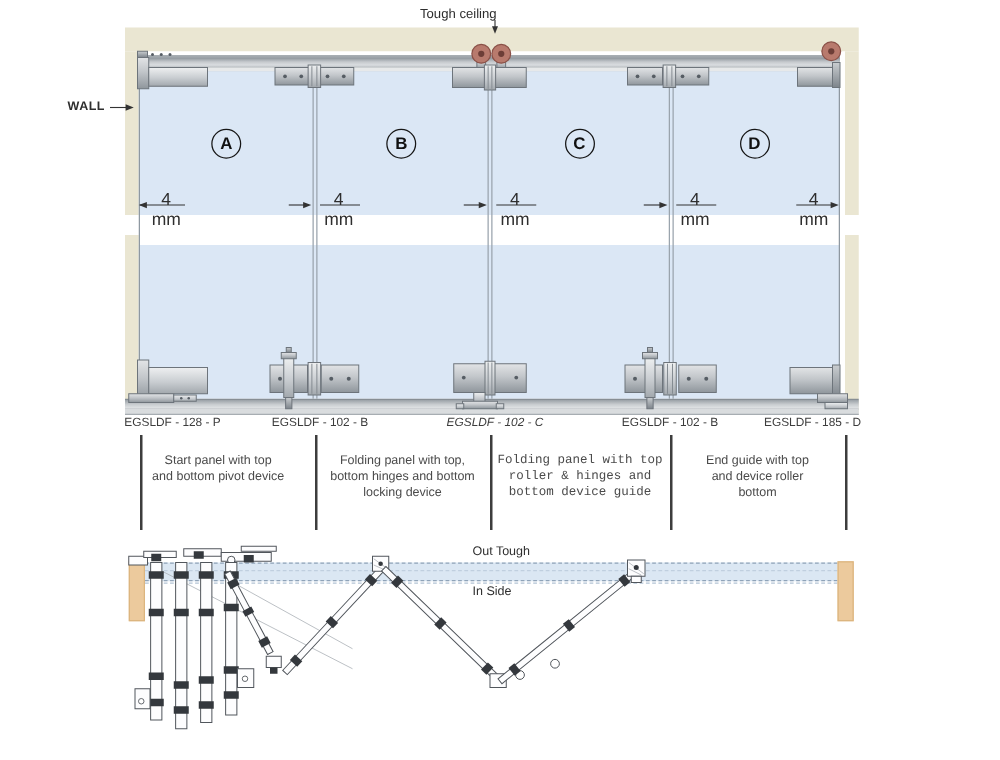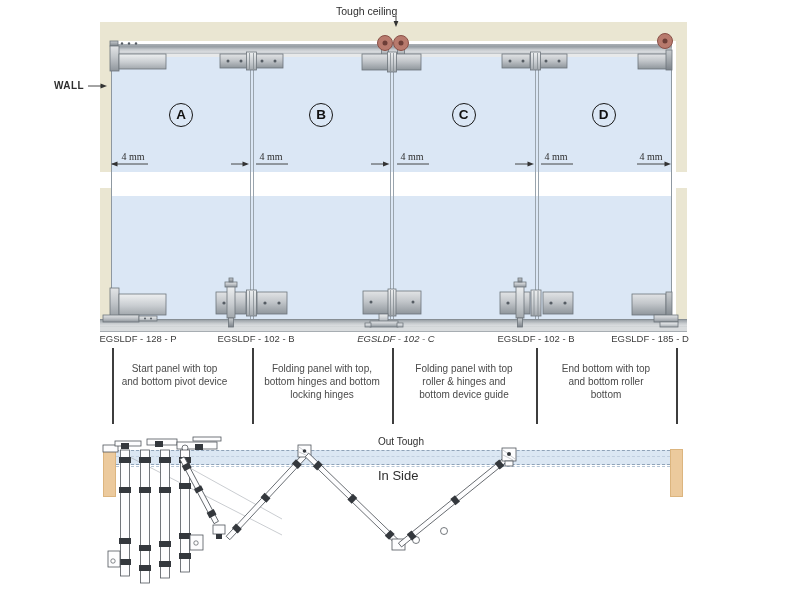--- a/index.html
+++ b/index.html
@@ -14,21 +14,21 @@
          border-bottom:1px solid #878e94;}
   .tracklip{background:#e7e9ea;border-bottom:1px solid #c6cacd;}
   .glass{background:#dbe7f5;}
   .rail{background:linear-gradient(180deg,#9aa1a7 0%,#c9cdd0 45%,#dcdfe1 75%,#aeb4b8 100%);border-top:1px solid #878e94;}
   .rail2{background:#d9dcde;border-bottom:1px solid #a7adb2;}
   .jline{position:absolute;width:1px;background:#9aa4ad;}
   .eline{position:absolute;width:1px;background:#8e98a1;}
   
   .badge{position:absolute;width:22px;height:22px;border:1.6px solid #161616;border-radius:50%;
          color:#111;font-weight:bold;font-size:13.5px;line-height:22px;text-align:center;background:transparent;}
-  .dim{position:absolute;width:34px;font-size:10px;color:#2e2e2e;text-align:center;font-family:Liberation Serif, serif;}
+  .dim{position:absolute;width:34px;font-size:14px;color:#2e2e2e;text-align:center;}
   .code{position:absolute;top:333px;transform:translateX(-50%);font-size:9.5px;color:#3d3d3d;white-space:nowrap;}
   .divider{position:absolute;top:348px;height:76px;width:1.5px;background:#3d3d3d;}
   .desc{position:absolute;top:362px;font-size:10px;line-height:13px;color:#4a4a4a;text-align:center;}
   
   .ptrack{position:absolute;left:116px;top:450px;width:554px;height:13px;background:#dbe7f3;
           border-top:1px dashed #8fa3b8;border-bottom:1px dashed #8fa3b8;}
   .ptrackmid{position:absolute;left:116px;top:456px;width:554px;height:0;border-top:1px dashed #c0cfdf;}
   .ptrackout{position:absolute;left:116px;top:466px;width:554px;height:0;border-top:1px dashed #b3c4d5;}
   .post{position:absolute;width:13px;height:48px;background:#ecca9d;border:1px solid #dcb57f;box-sizing:border-box;}
   
@@ -95,30 +95,30 @@
   <div class="divider" style="left:536px;"></div>
   <div class="divider" style="left:676px;"></div>
 
   <div class="desc" style="left:112px;width:125px;">
     <div>Start panel with top</div>
     <div>and bottom pivot device</div>
   </div>
   <div class="desc" style="left:252px;width:140px;">
     <div>Folding panel with top,</div>
     <div>bottom hinges and bottom</div>
-    <div>locking hinges</div>
+    <div>locking device</div>
   </div>
-  <div class="desc" style="left:392px;width:144px;">
+  <div class="desc" style="left:392px;width:144px;font-family:Liberation Mono, monospace;">
     <div>Folding panel with top</div>
     <div>roller &amp; hinges and</div>
     <div>bottom device guide</div>
   </div>
   <div class="desc" style="left:536px;width:140px;">
-    <div>End bottom with top</div>
-    <div>and bottom roller</div>
+    <div>End guide with top</div>
+    <div>and device roller</div>
     <div>bottom</div>
   </div>
 
   <svg class="abs" style="left:0;top:0;" width="800" height="440" viewBox="0 0 800 440">
     <defs>
       <linearGradient id="met" x1="0" y1="0" x2="0" y2="1">
         <stop offset="0" stop-color="#e2e4e6"></stop>
           <stop offset="0.45" stop-color="#c2c6ca"></stop>
           <stop offset="1" stop-color="#8f969c"></stop>
       </linearGradient>
@@ -258,21 +258,21 @@
     </g>
     <g>
       <rect class="plate" x="632" y="294" width="34" height="21" fill="url(#met)"></rect>
       <rect class="plate" x="666" y="292" width="6" height="26" fill="url(#metd)"></rect>
       <rect class="plate" x="654" y="315" width="24" height="7" fill="url(#met)"></rect>
       <rect class="plate" x="660" y="322" width="18" height="5" fill="url(#met2)"></rect>
     </g>
   </svg>
 
   <div class="lbl center" style="left:378px;top:436px;width:56px;font-size:10px;">Out Tough</div>
-  <div class="lbl center" style="left:378px;top:468px;width:56px;font-size:13px;">In Side</div>
+  <div class="lbl center" style="left:378px;top:468px;width:56px;font-size:10px;">In Side</div>
 
   <div class="ptrack"></div>
   <div class="ptrackmid"></div>
   <div class="ptrackout"></div>
   <div class="post" style="left:103px;top:449px;"></div>
   <div class="post" style="left:670px;top:449px;"></div>
 
   <svg class="abs" style="left:95px;top:435px;" width="600" height="170" viewBox="0 0 600 170">
 
     <line class="traj" x1="27" y1="18" x2="187" y2="100"></line>

